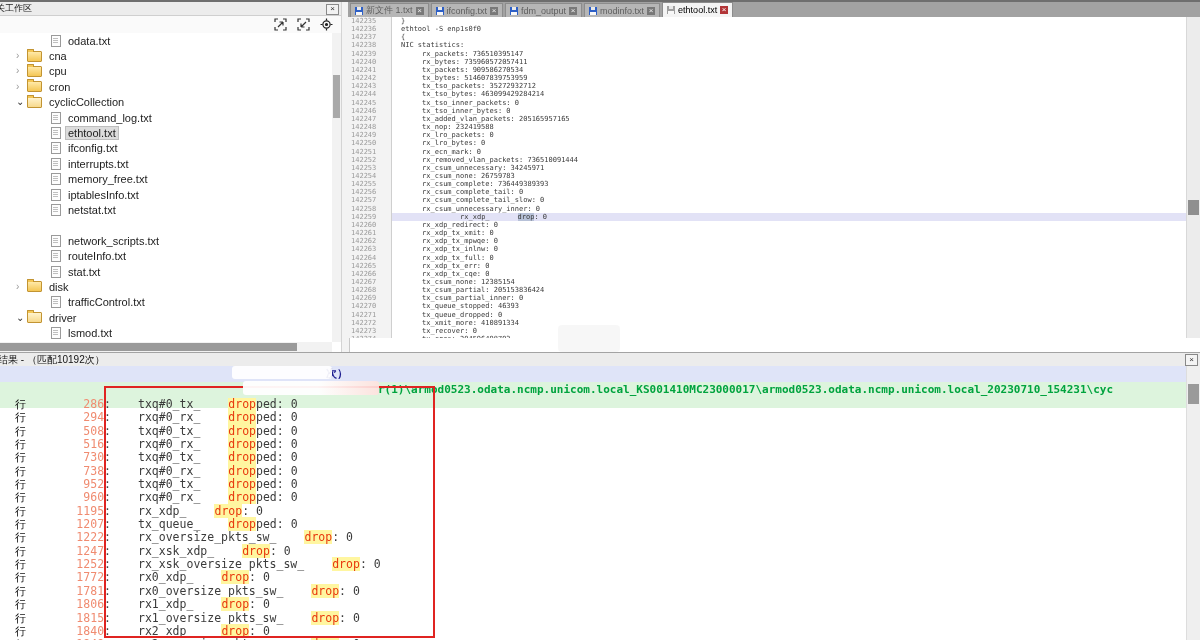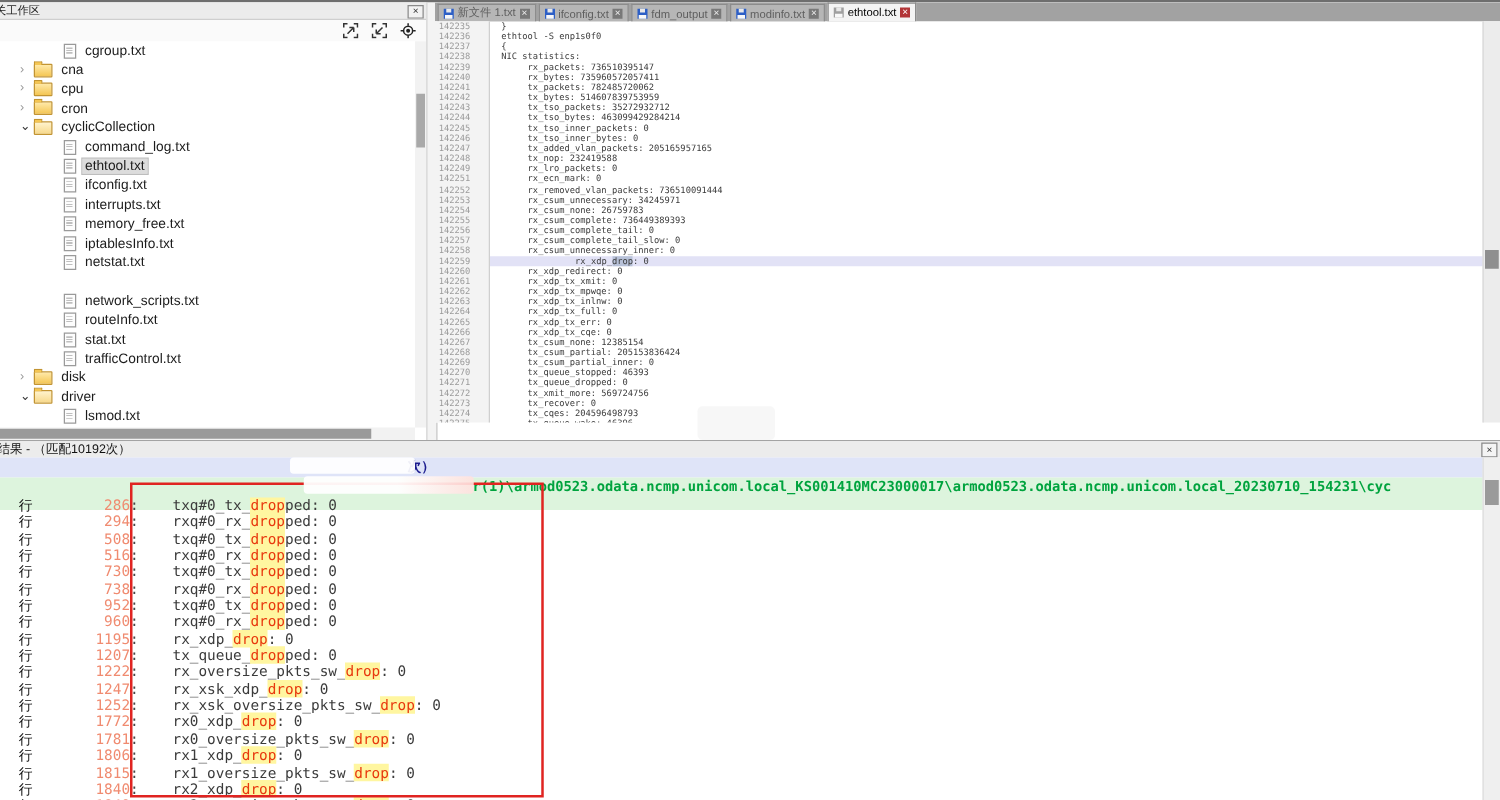--- a/index.html
+++ b/index.html
@@ -61,21 +61,21 @@
              text-align:center;}
   .tab-close::before{content:"\00D7";}
   .tab.active .tab-close{background:#b23537;color:#fff;}
   .gutterbg{position:absolute;top:15px;left:0;width:43px;bottom:0;background:#f3f3f3;
             border-right:1px solid #cfcfcf;}
   .editor{position:absolute;top:15px;left:0;right:13px;bottom:0;overflow:hidden;
           font-family:"DejaVu Sans Mono","Liberation Mono",monospace;font-size:7px;}
   .eline{height:8.17px;line-height:8.17px;display:flex;white-space:pre;}
   .lnum{width:40px;padding-left:3px;color:#9a9a9a;flex:0 0 auto;}
   .lcode{padding-left:10px;color:#3a3a3a;}
-  .lcode em,.rtext em{font-style:normal;}
+  .lcode em,.rtext em{font-style:normal;margin-left:28px;}
   .eline.cur{background:linear-gradient(to right,rgba(0,0,0,0) 0,rgba(0,0,0,0) 44px,#e2e2f6 44px);gap:38px;}
   .eline.cur .lcode em{background:#b7c1d8;}
   .ed-vscroll{position:absolute;right:0;top:15px;width:13px;bottom:0;background:#ececec;
               border-left:1px solid #d8d8d8;}
   .ed-vthumb{position:absolute;left:1px;right:1px;top:183px;height:15px;background:#8f8f8f;}
   .ed-redact{position:absolute;left:210px;top:323px;width:62px;height:27px;
              background:rgba(247,247,247,0.96);border-radius:4px;}
 
   
   #results{position:absolute;left:0;top:352px;width:100%;height:288px;background:#fff;
@@ -144,21 +144,21 @@
         <circle cx="6.5" cy="6.5" r="1" fill="#222"></circle>
         <path d="M6.5 0.5 V2.5 M6.5 10.5 V12.5 M0.5 6.5 H2.5 M10.5 6.5 H12.5"></path>
       </svg>
     </span>
   </div>
   <div class="ws-tree">
     <div class="titem file d2">
         <span class="arrow"></span>
 
         <span class="icon file"></span>
-        <span class="tlabel">cgroup.txt</span>
+        <span class="tlabel">odata.txt</span>
       </div>
       <div class="titem folder d1 collapsed">
         <span class="arrow"></span>
         <span class="icon folder"></span>
 
         <span class="tlabel">cna</span>
       </div>
       <div class="titem folder d1 collapsed">
         <span class="arrow"></span>
         <span class="icon folder"></span>
@@ -236,31 +236,31 @@
 
         <span class="icon file"></span>
         <span class="tlabel">routeInfo.txt</span>
       </div>
       <div class="titem file d2">
         <span class="arrow"></span>
 
         <span class="icon file"></span>
         <span class="tlabel">stat.txt</span>
       </div>
+      <div class="titem folder d1 collapsed">
+        <span class="arrow"></span>
+        <span class="icon folder"></span>
+
+        <span class="tlabel">disk</span>
+      </div>
       <div class="titem file d2">
         <span class="arrow"></span>
 
         <span class="icon file"></span>
         <span class="tlabel">trafficControl.txt</span>
-      </div>
-      <div class="titem folder d1 collapsed">
-        <span class="arrow"></span>
-        <span class="icon folder"></span>
-
-        <span class="tlabel">disk</span>
       </div>
       <div class="titem folder d1 expanded open">
         <span class="arrow"></span>
         <span class="icon folder"></span>
 
         <span class="tlabel">driver</span>
       </div>
       <div class="titem file d2">
         <span class="arrow"></span>
 
@@ -327,21 +327,21 @@
       <div class="eline">
         <span class="lnum">142239</span>
         <span class="lcode"><span>     rx_packets: 736510395147</span><em></em><span></span></span>
       </div>
       <div class="eline">
         <span class="lnum">142240</span>
         <span class="lcode"><span>     rx_bytes: 735960572057411</span><em></em><span></span></span>
       </div>
       <div class="eline">
         <span class="lnum">142241</span>
-        <span class="lcode"><span>     tx_packets: 782485720062</span><em></em><span></span></span>
+        <span class="lcode"><span>     tx_packets: 909586270534</span><em></em><span></span></span>
       </div>
       <div class="eline">
         <span class="lnum">142242</span>
         <span class="lcode"><span>     tx_bytes: 514607839753959</span><em></em><span></span></span>
       </div>
       <div class="eline">
         <span class="lnum">142243</span>
         <span class="lcode"><span>     tx_tso_packets: 35272932712</span><em></em><span></span></span>
       </div>
       <div class="eline">
@@ -360,20 +360,24 @@
         <span class="lnum">142247</span>
         <span class="lcode"><span>     tx_added_vlan_packets: 205165957165</span><em></em><span></span></span>
       </div>
       <div class="eline">
         <span class="lnum">142248</span>
         <span class="lcode"><span>     tx_nop: 232419588</span><em></em><span></span></span>
       </div>
       <div class="eline">
         <span class="lnum">142249</span>
         <span class="lcode"><span>     rx_lro_packets: 0</span><em></em><span></span></span>
+      </div>
+      <div class="eline">
+        <span class="lnum">142250</span>
+        <span class="lcode"><span>     rx_lro_bytes: 0</span><em></em><span></span></span>
       </div>
       <div class="eline">
         <span class="lnum">142251</span>
         <span class="lcode"><span>     rx_ecn_mark: 0</span><em></em><span></span></span>
       </div>
       <div class="eline">
         <span class="lnum">142252</span>
         <span class="lcode"><span>     rx_removed_vlan_packets: 736510091444</span><em></em><span></span></span>
       </div>
       <div class="eline">
@@ -447,21 +451,21 @@
       <div class="eline">
         <span class="lnum">142270</span>
         <span class="lcode"><span>     tx_queue_stopped: 46393</span><em></em><span></span></span>
       </div>
       <div class="eline">
         <span class="lnum">142271</span>
         <span class="lcode"><span>     tx_queue_dropped: 0</span><em></em><span></span></span>
       </div>
       <div class="eline">
         <span class="lnum">142272</span>
-        <span class="lcode"><span>     tx_xmit_more: 569724756</span><em></em><span></span></span>
+        <span class="lcode"><span>     tx_xmit_more: 410891334</span><em></em><span></span></span>
       </div>
       <div class="eline">
         <span class="lnum">142273</span>
         <span class="lcode"><span>     tx_recover: 0</span><em></em><span></span></span>
       </div>
       <div class="eline">
         <span class="lnum">142274</span>
         <span class="lcode"><span>     tx_cqes: 204596498793</span><em></em><span></span></span>
       </div>
       <div class="eline">

